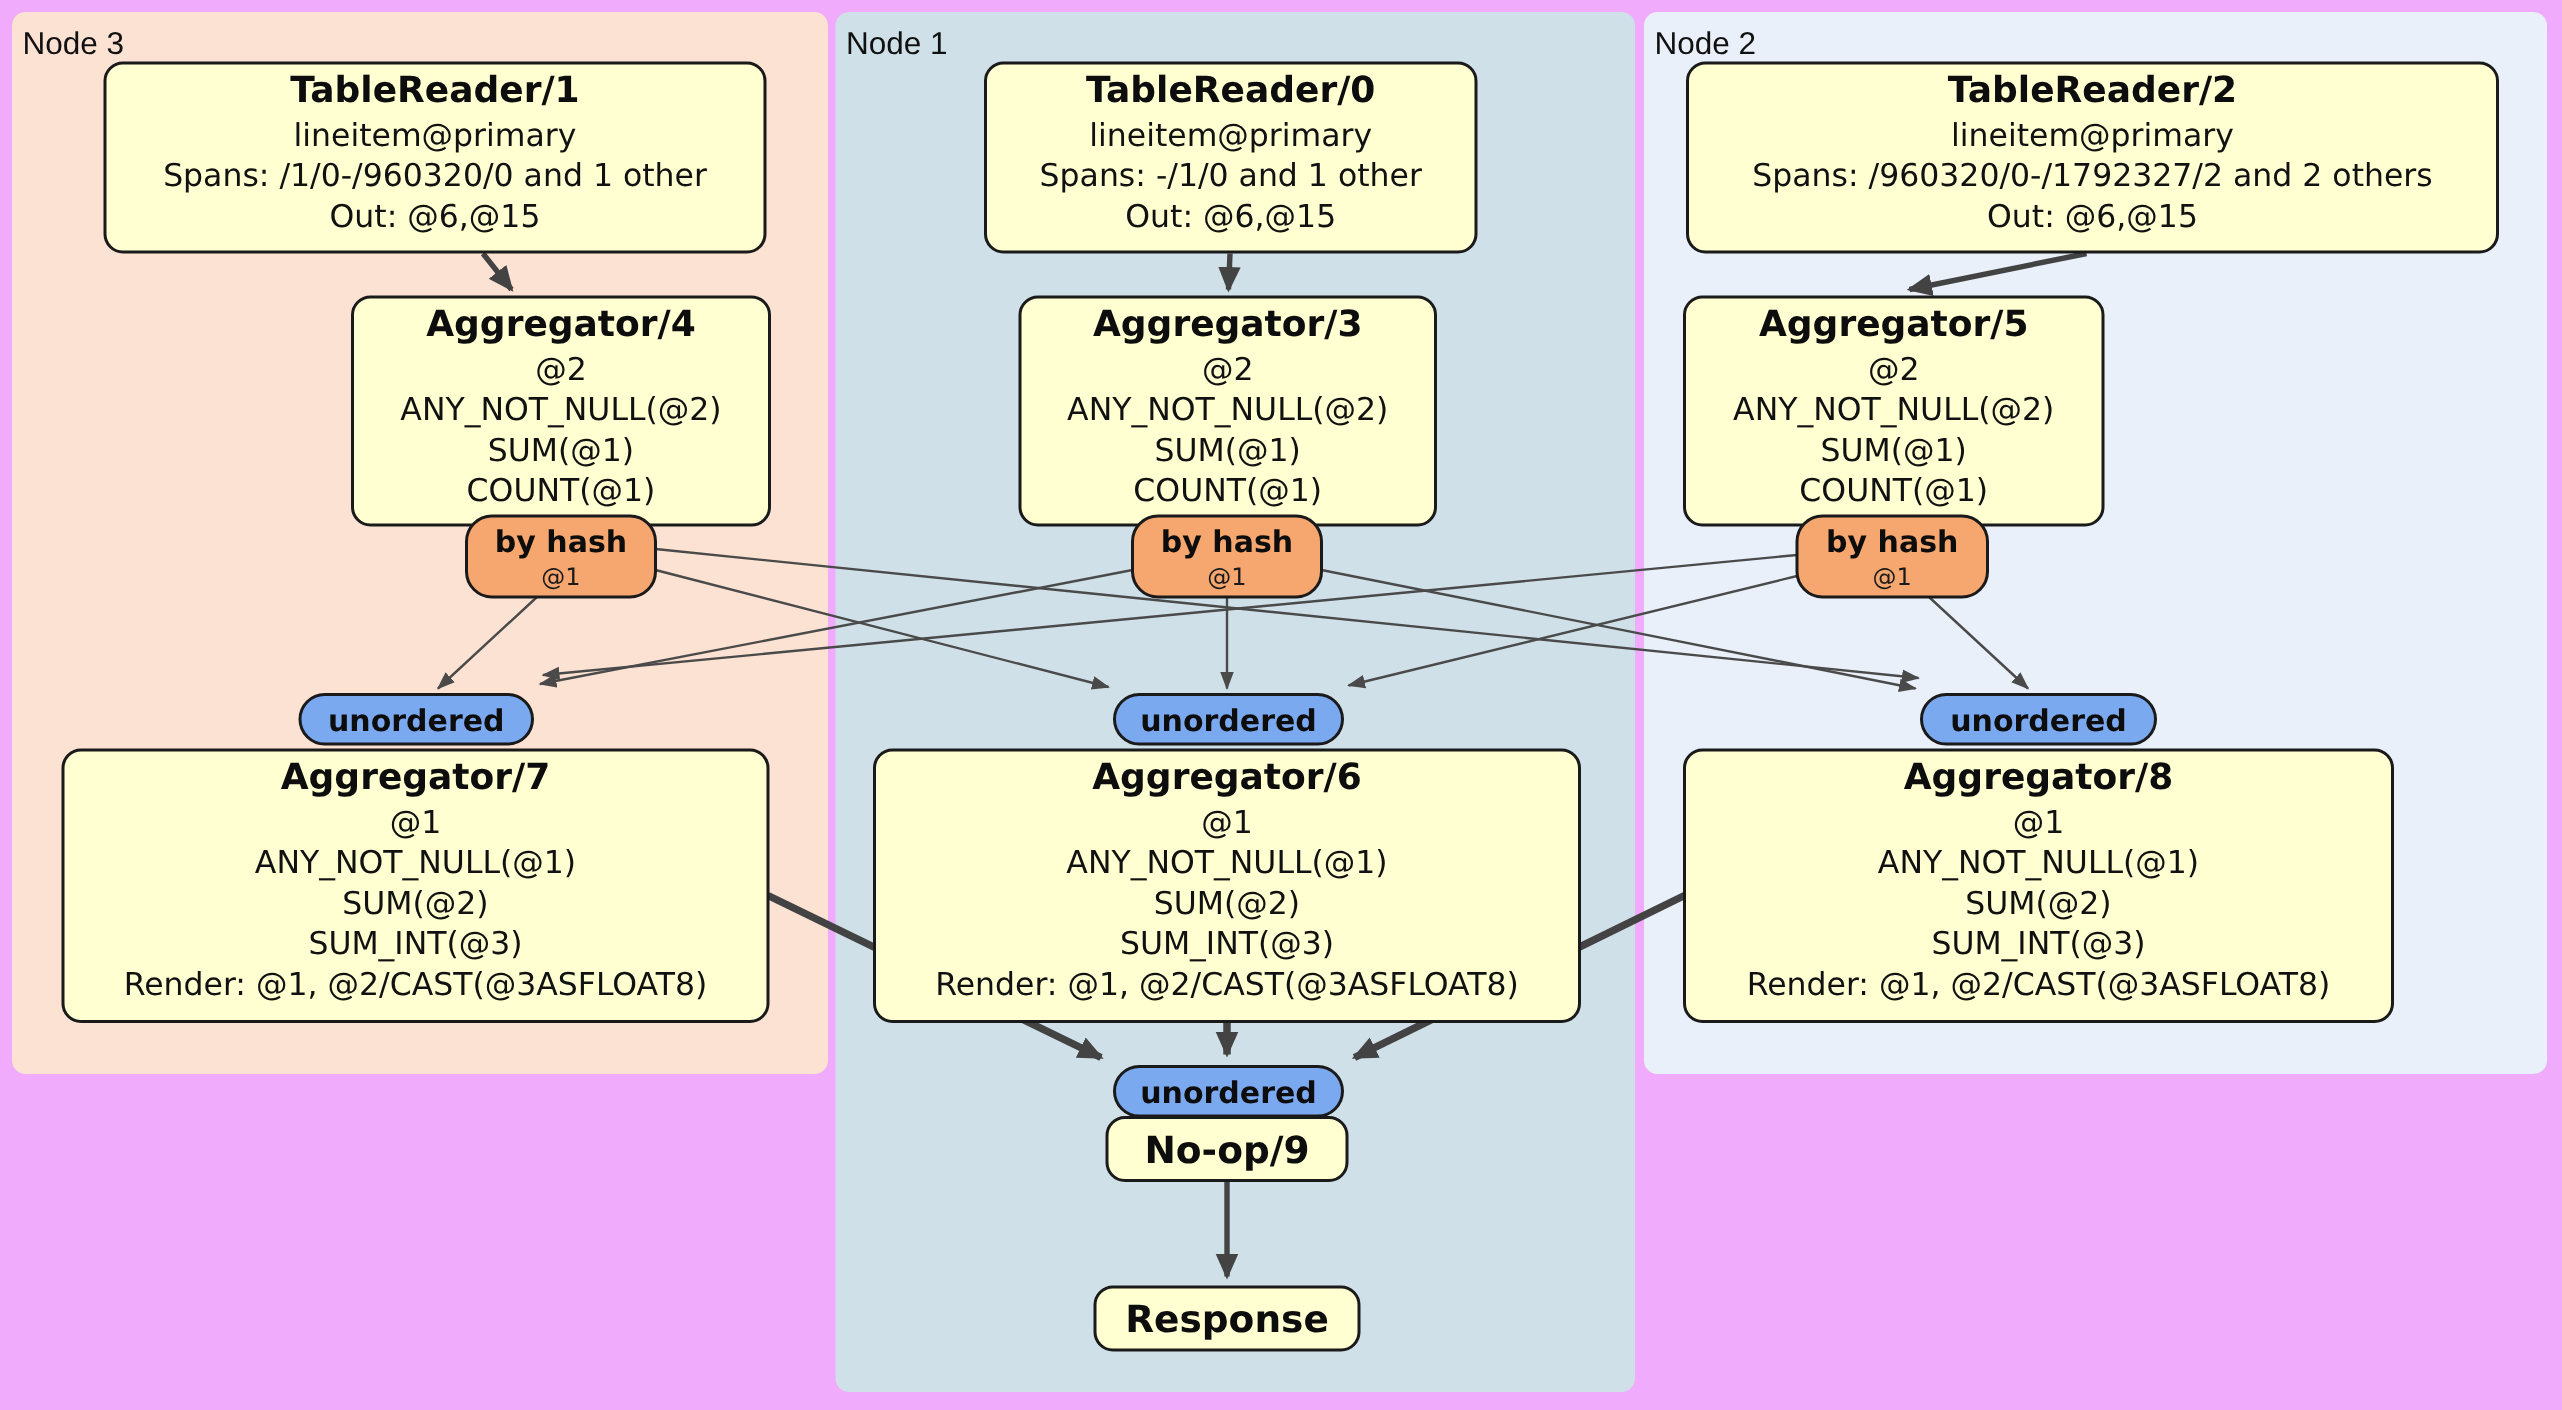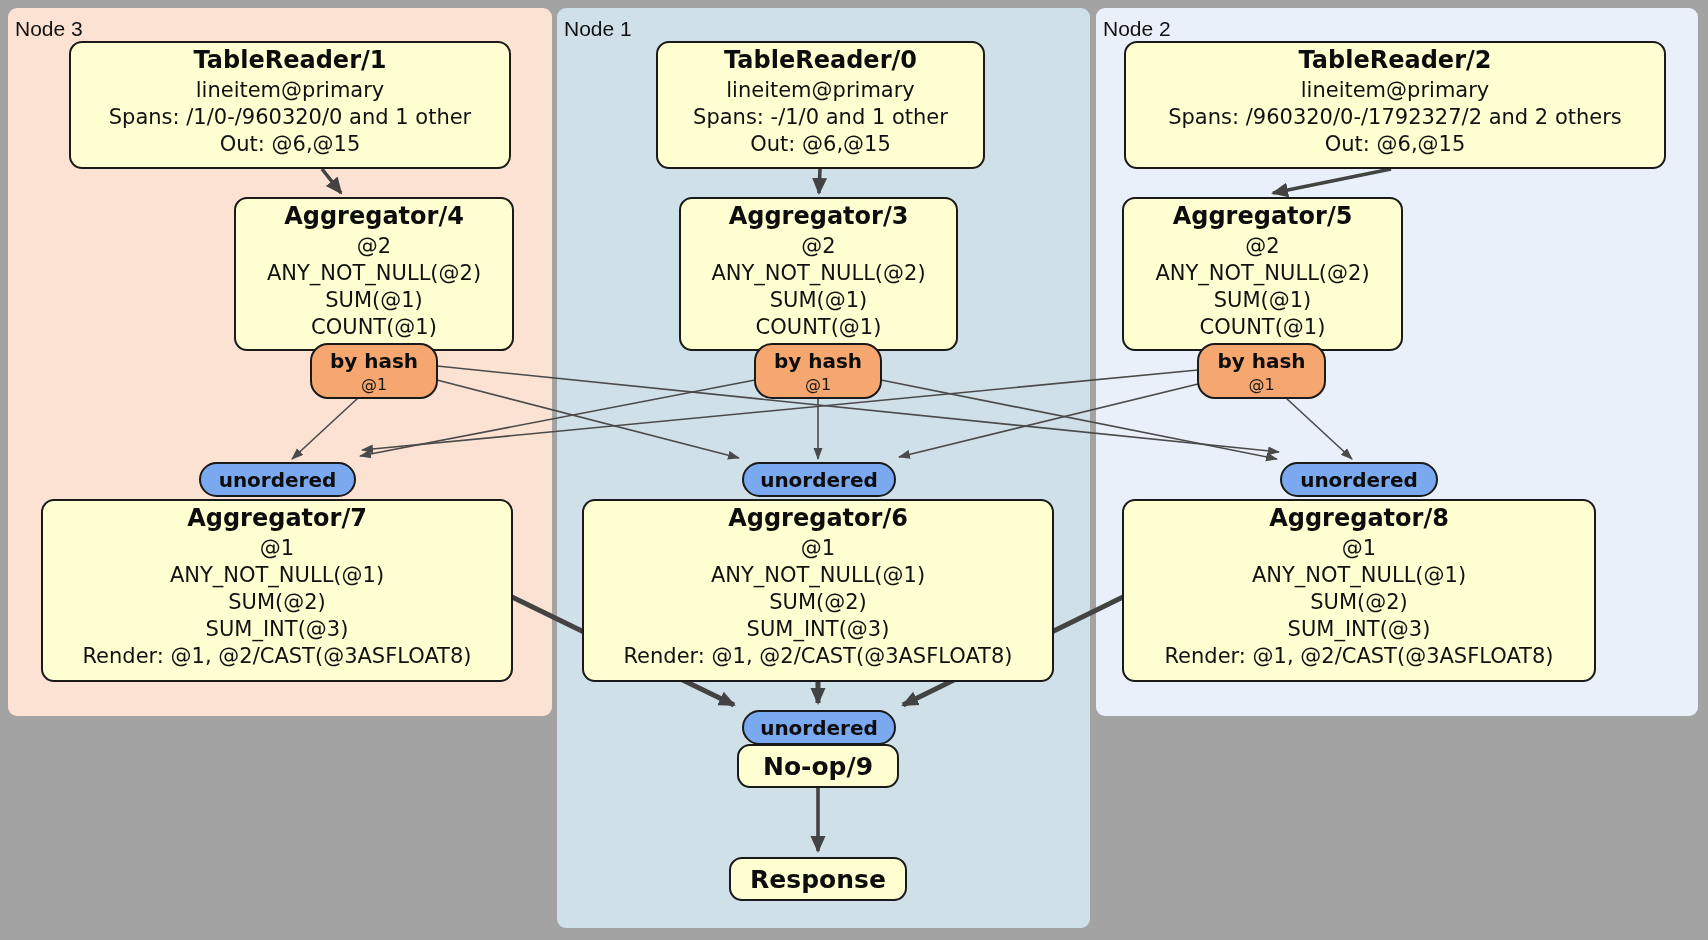--- a/index.html
+++ b/index.html
@@ -1,16 +1,16 @@
 <!DOCTYPE html>
 <html><head>
 <meta charset="utf-8">
 <style>
   html,body{margin:0;padding:0;background:#ffffff;}
-  .stage{position:relative;width:1708px;height:940px;background:#a3a3a3;overflow:hidden;}
+  .stage{position:relative;width:1708px;height:940px;background:#f0abfc;overflow:hidden;}
   svg{display:block;}
   .region-label{font:21px "Liberation Sans", sans-serif; fill:#111111;}
   .box-title{font:bold 24px "DejaVu Sans", sans-serif; fill:#0d0d0d; text-anchor:middle;}
   .endpoint-title{font:bold 25px "DejaVu Sans", sans-serif; fill:#0d0d0d; text-anchor:middle;}
   .box-line{font:21px "DejaVu Sans", sans-serif; fill:#111111; text-anchor:middle;}
   .pill-label{font:bold 20px "DejaVu Sans", sans-serif; fill:#0d0d0d; text-anchor:middle;}
   .pill-sub{font:16px "DejaVu Sans", sans-serif; fill:#1a1a1a; text-anchor:middle;}
   .node-box{stroke:#1a1a1a;stroke-width:2;}
   .pill{stroke:#1a1a1a;stroke-width:2;}
 </style>

